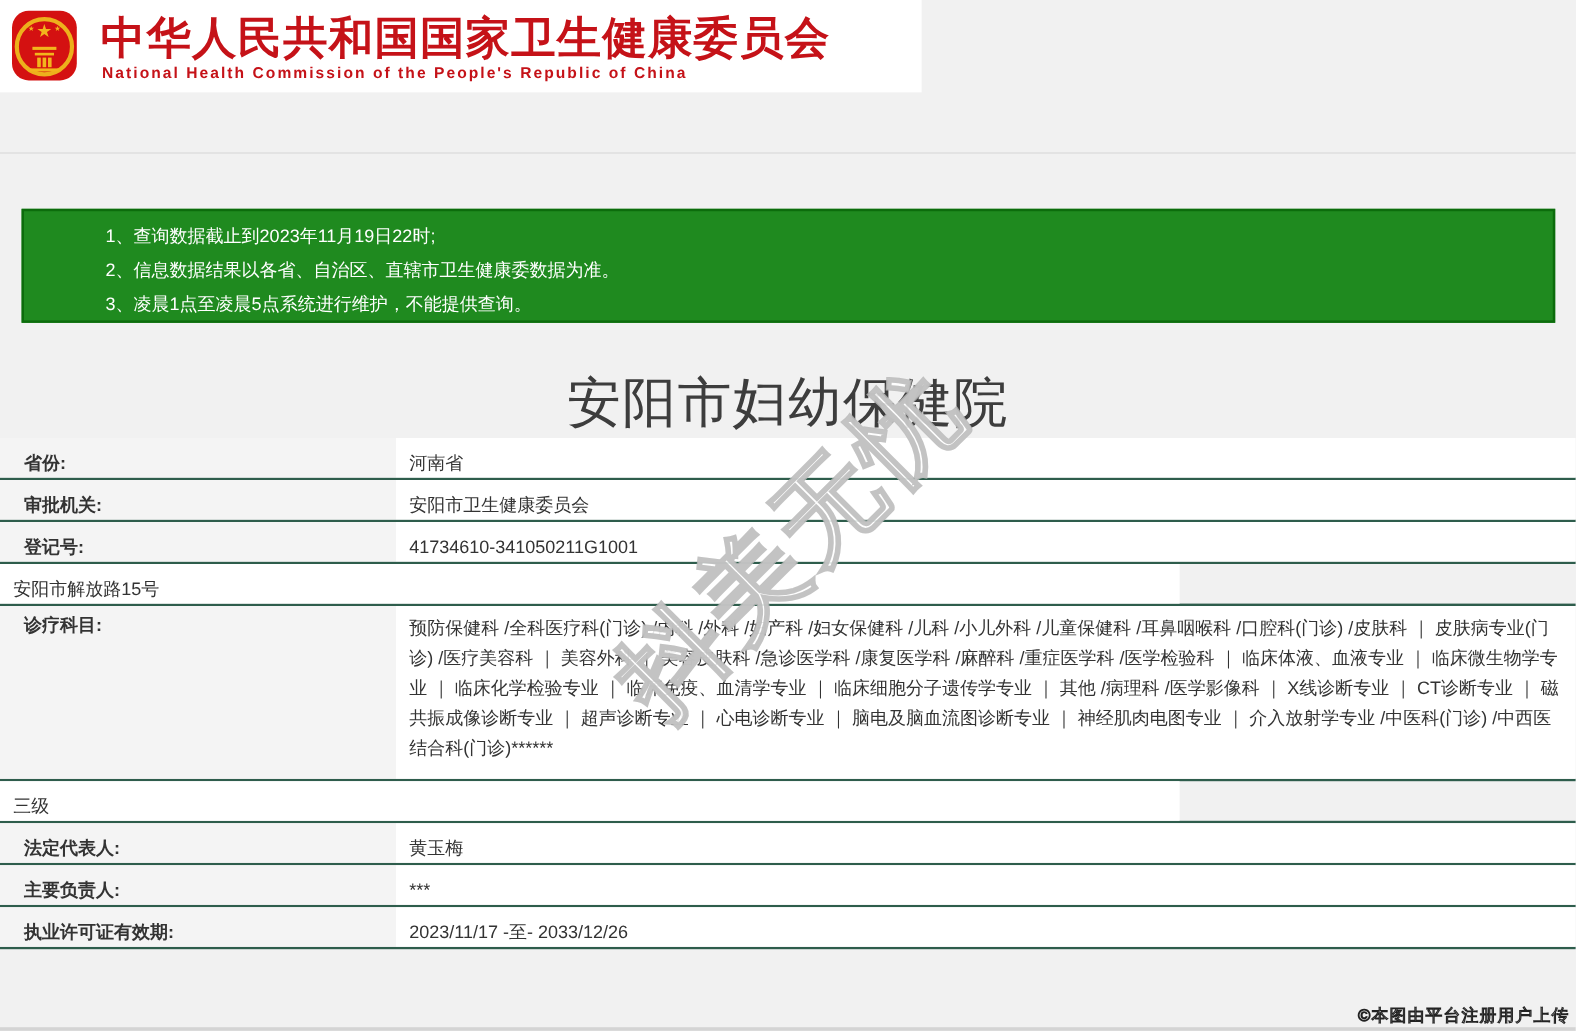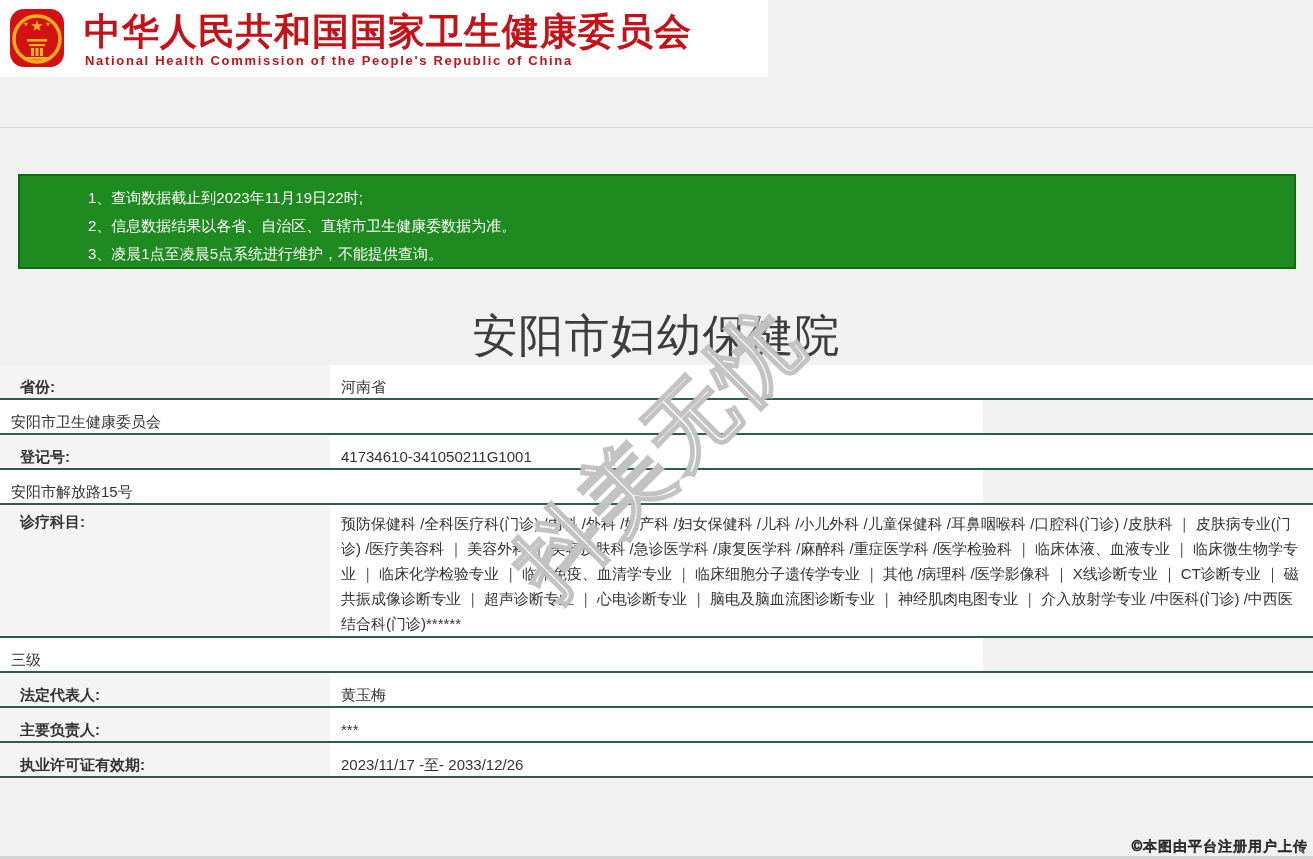--- a/index.html
+++ b/index.html
@@ -76,21 +76,21 @@
     width:330px;
     background:#f4f4f4;
     padding-left:20px; padding-right:10px;
     font-weight:bold;
   }
   .value {
     width:983px;
     background:#ffffff;
     padding-left:11px; padding-right:14px;
   }
-  .row.tall .cell { padding-top:6px; padding-bottom:0; }
+  .row.tall .cell { padding-top:6px; padding-bottom:13px; }
   .row.tall .value { line-height:25px; }
 
   
   .watermark {
     position:absolute; left:430px; top:395px;
     width:460px; text-align:center;
     transform:rotate(-45deg);
     font-size:86px; font-weight:bold;
     letter-spacing:5px; white-space:nowrap;
     color:rgba(255,255,255,0.88);
@@ -146,20 +146,21 @@
 <h1 class="page-title">安阳市妇幼保健院</h1>
 
 <div class="info-table">
 
   <div class="row">
     <div class="cell label">省份:</div>
     <div class="cell value">河南省</div>
   </div>
 
   <div class="row">
+    <div class="cell label">审批机关:</div>
     <div class="cell value">安阳市卫生健康委员会</div>
   </div>
 
   <div class="row">
     <div class="cell label">登记号:</div>
     <div class="cell value">41734610-341050211G1001</div>
   </div>
 
   <div class="row">
     <div class="cell value">安阳市解放路15号</div>

